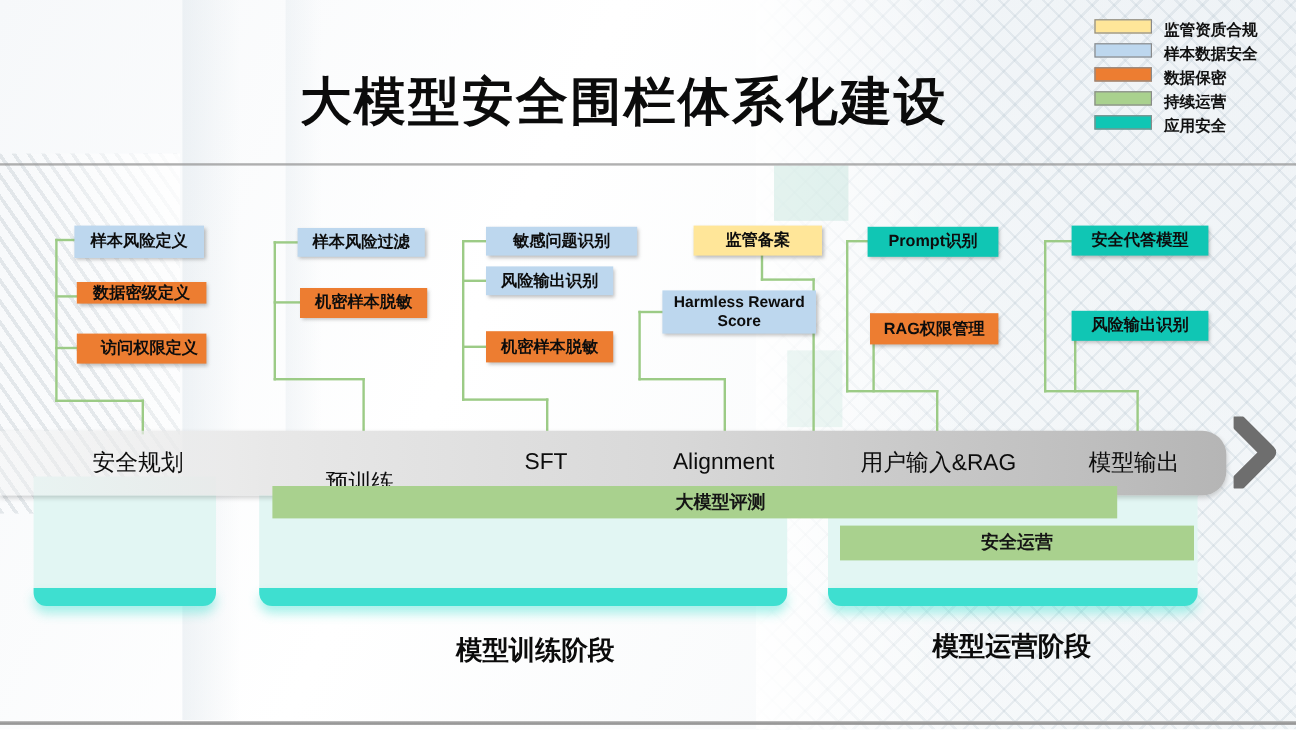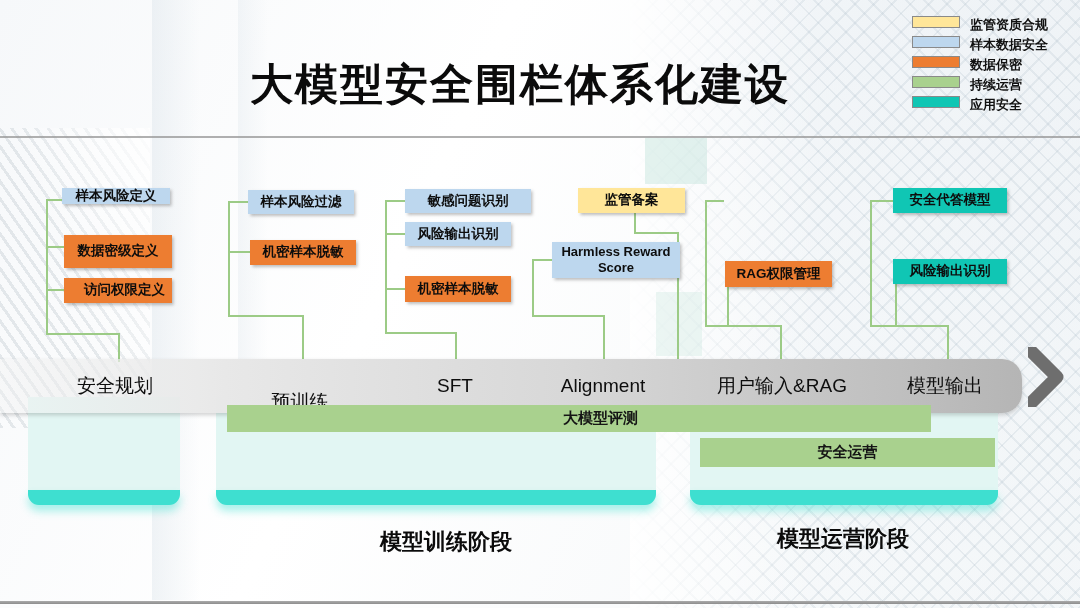--- a/index.html
+++ b/index.html
@@ -159,34 +159,35 @@
   <div class="cline" style="left:727px;top:286px;width:2px;height:41px;"></div>
   <div class="cline" style="left:705px;top:325px;width:77px;height:2px;"></div>
   <div class="cline" style="left:780px;top:325px;width:2px;height:37px;"></div>
 
   <div class="cline" style="left:870px;top:200px;width:2px;height:127px;"></div>
   <div class="cline" style="left:870px;top:200px;width:24px;height:2px;"></div>
   <div class="cline" style="left:895px;top:283px;width:2px;height:44px;"></div>
   <div class="cline" style="left:870px;top:325px;width:79px;height:2px;"></div>
   <div class="cline" style="left:947px;top:325px;width:2px;height:37px;"></div>
 
-  <div class="cbox" style="left: 62px; top: 188px; width: 108px; height: 16px; background-color: rgb(189, 215, 238);">样本风险定义</div>
-  <div class="cbox" style="left: 64px; top: 235px; width: 108px; height: 33px; background-color: rgb(237, 125, 49);">数据密级定义</div>
+  <div class="cbox" style="left: 62px; top: 188px; width: 108px; height: 27px; background-color: rgb(189, 215, 238);">样本风险定义</div>
+  <div class="cbox" style="left: 64px; top: 235px; width: 108px; height: 18px; background-color: rgb(237, 125, 49);">数据密级定义</div>
   <div class="cbox" style="left: 64px; top: 278px; width: 108px; height: 25px; background-color: rgb(237, 125, 49); padding-left: 13px;">访问权限定义</div>
 
   <div class="cbox" style="left: 248px; top: 190px; width: 106px; height: 24px; background-color: rgb(189, 215, 238);">样本风险过滤</div>
   <div class="cbox" style="left: 250px; top: 240px; width: 106px; height: 25px; background-color: rgb(237, 125, 49);">机密样本脱敏</div>
 
   <div class="cbox" style="left: 405px; top: 189px; width: 126px; height: 24px; background-color: rgb(189, 215, 238);">敏感问题识别</div>
   <div class="cbox" style="left: 405px; top: 222px; width: 106px; height: 24px; background-color: rgb(189, 215, 238);">风险输出识别</div>
   <div class="cbox" style="left: 405px; top: 276px; width: 106px; height: 26px; background-color: rgb(237, 125, 49);">机密样本脱敏</div>
 
   <div class="cbox" style="left: 578px; top: 188px; width: 107px; height: 25px; background-color: rgb(255, 230, 153);">监管备案</div>
   <div class="cbox two-line" style="left: 552px; top: 242px; width: 128px; height: 36px; background-color: rgb(189, 215, 238);">Harmless Reward Score</div>
 
+  <div class="cbox" style="left: 723px; top: 189px; width: 109px; height: 25px; background-color: rgb(16, 198, 180);">Prompt识别</div>
   <div class="cbox" style="left: 725px; top: 261px; width: 107px; height: 26px; background-color: rgb(237, 125, 49);">RAG权限管理</div>
 
   <div class="cbox" style="left: 893px; top: 188px; width: 114px; height: 25px; background-color: rgb(16, 198, 180);">安全代答模型</div>
   <div class="cbox" style="left: 893px; top: 259px; width: 114px; height: 25px; background-color: rgb(16, 198, 180);">风险输出识别</div>
 
   <div class="band">
     <span class="band-label" style="left:115px;">安全规划</span>
     <span class="band-label" style="left:300px;margin-top:16px;">预训练</span>
     <span class="band-label" style="left:455px;">SFT</span>
     <span class="band-label" style="left:603px;">Alignment</span>

